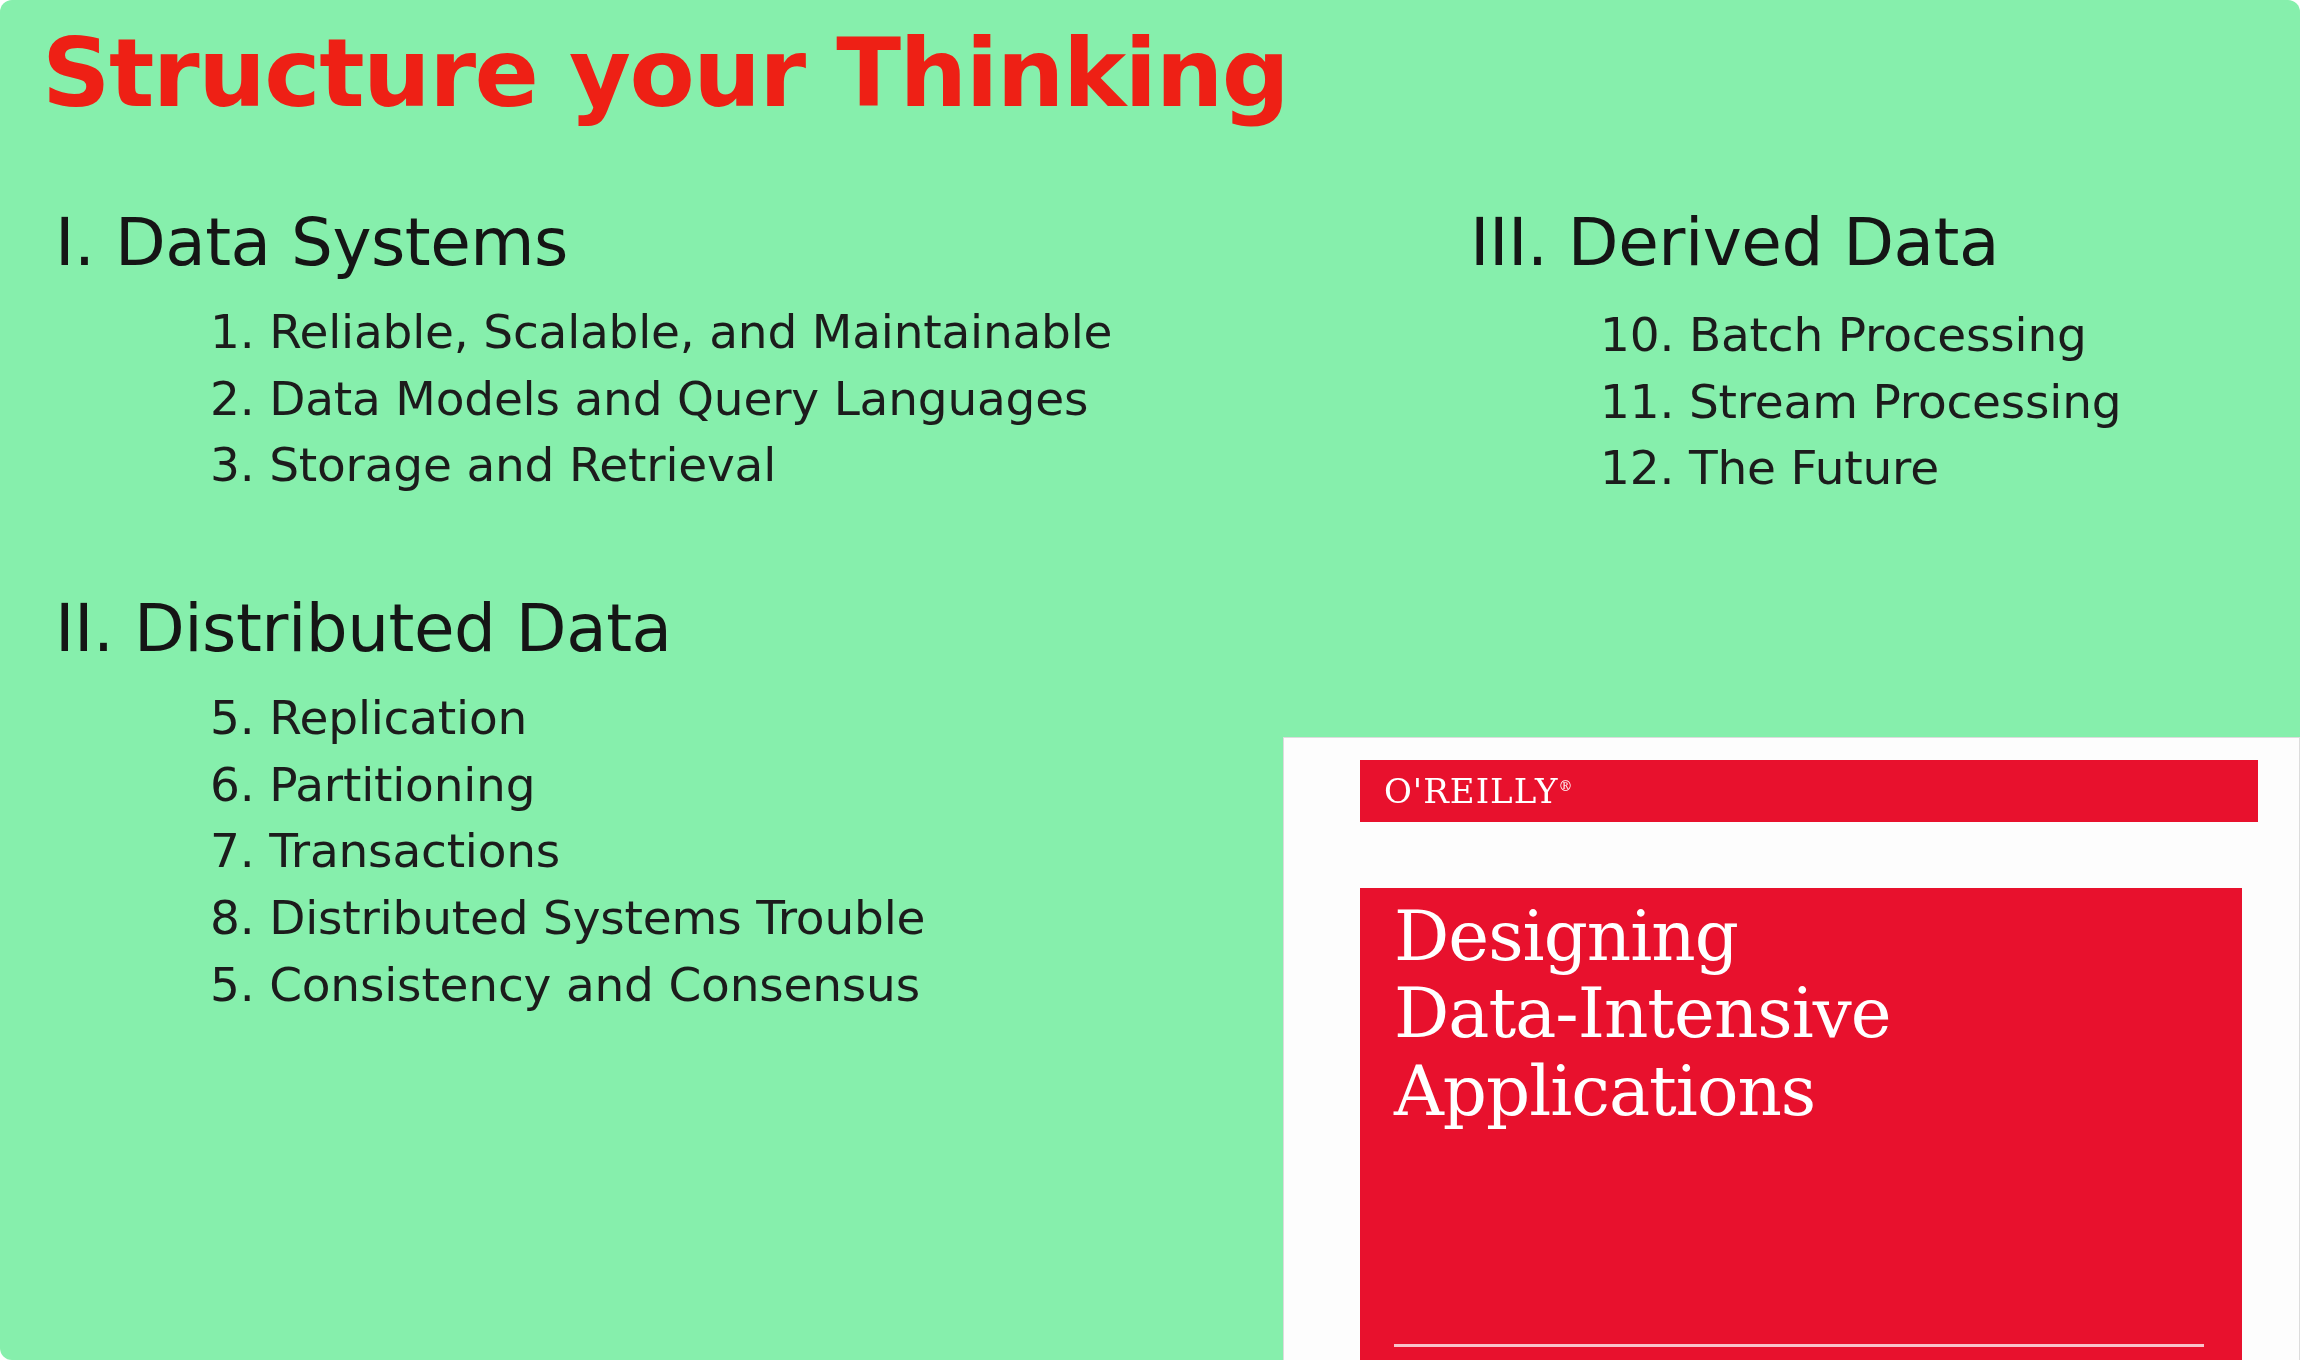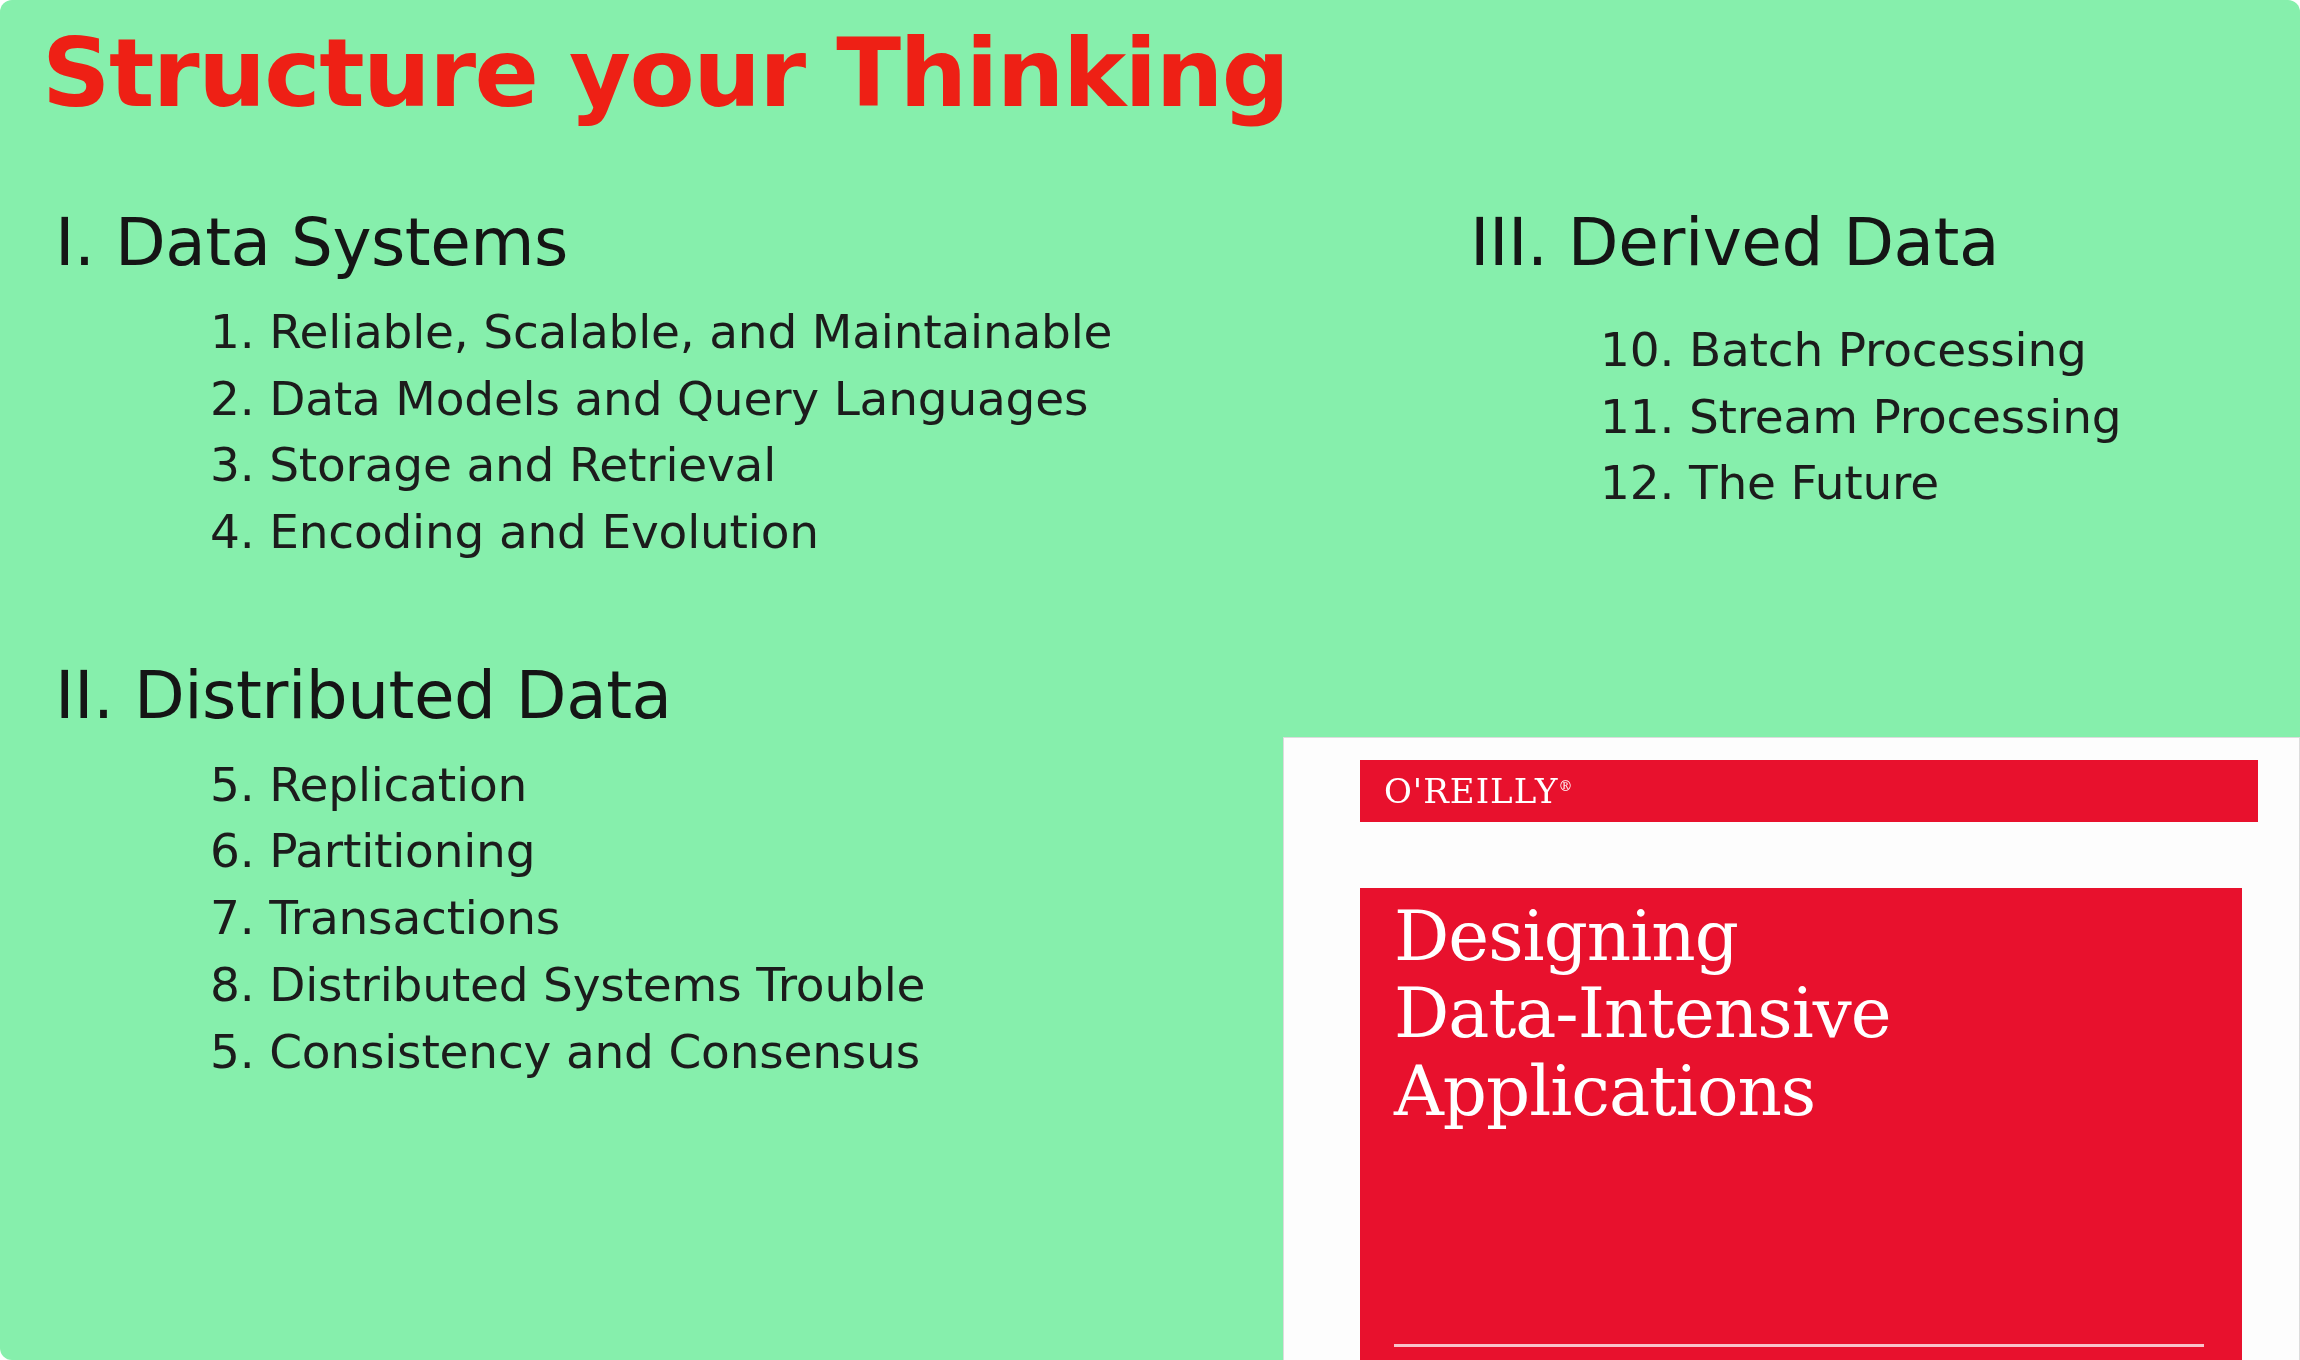--- a/index.html
+++ b/index.html
@@ -67,21 +67,21 @@
   .item-list li {
     font-size: 47px;
     font-weight: 400;
     color: #1c1c1c;
     line-height: 1.42;
     letter-spacing: -0.2px;
     white-space: nowrap;
   }
 
   .list-indent-left { margin-top: 18px; padding-left: 155px; }
-  .list-indent-right { margin-top: 36px; padding-left: 130px; }
+  .list-indent-right { margin-top: 21px; padding-left: 130px; }
 
   .section-gap { height: 92px; }
 
   
   .book-cover {
     position: absolute;
     left: 1283px;
     top: 737px;
     width: 1017px;
     height: 623px;
@@ -154,21 +154,20 @@
   <div class="slide-title">Structure your Thinking</div>
 
   <div class="col-left">
 
     <div class="section-heading">I. Data Systems</div>
 
     <ul class="item-list list-indent-left">
       <li>1. Reliable, Scalable, and Maintainable</li>
       <li>2. Data Models and Query Languages</li>
       <li>3. Storage and Retrieval</li>
-      <li>4. Encoding and Evolution</li>
     </ul>
 
     <div class="section-gap"></div>
 
     <div class="section-heading">II. Distributed Data</div>
 
     <ul class="item-list list-indent-left">
       <li>5. Replication</li>
       <li>6. Partitioning</li>
       <li>7. Transactions</li>

